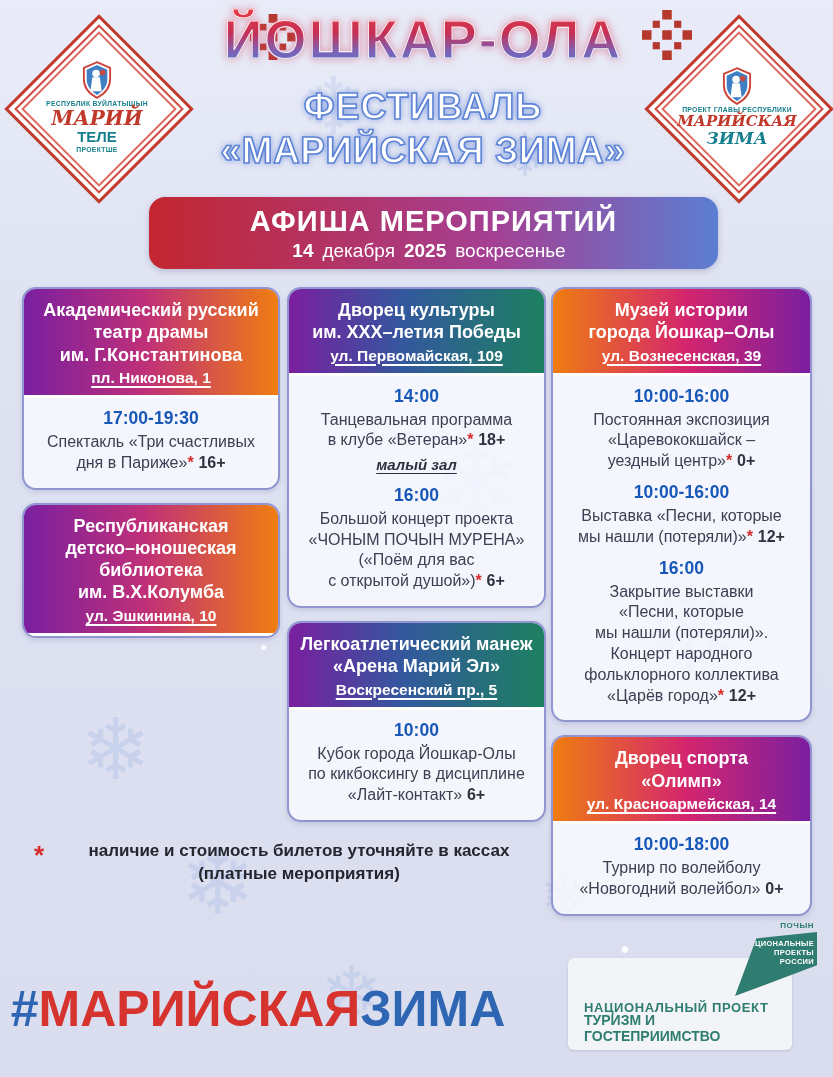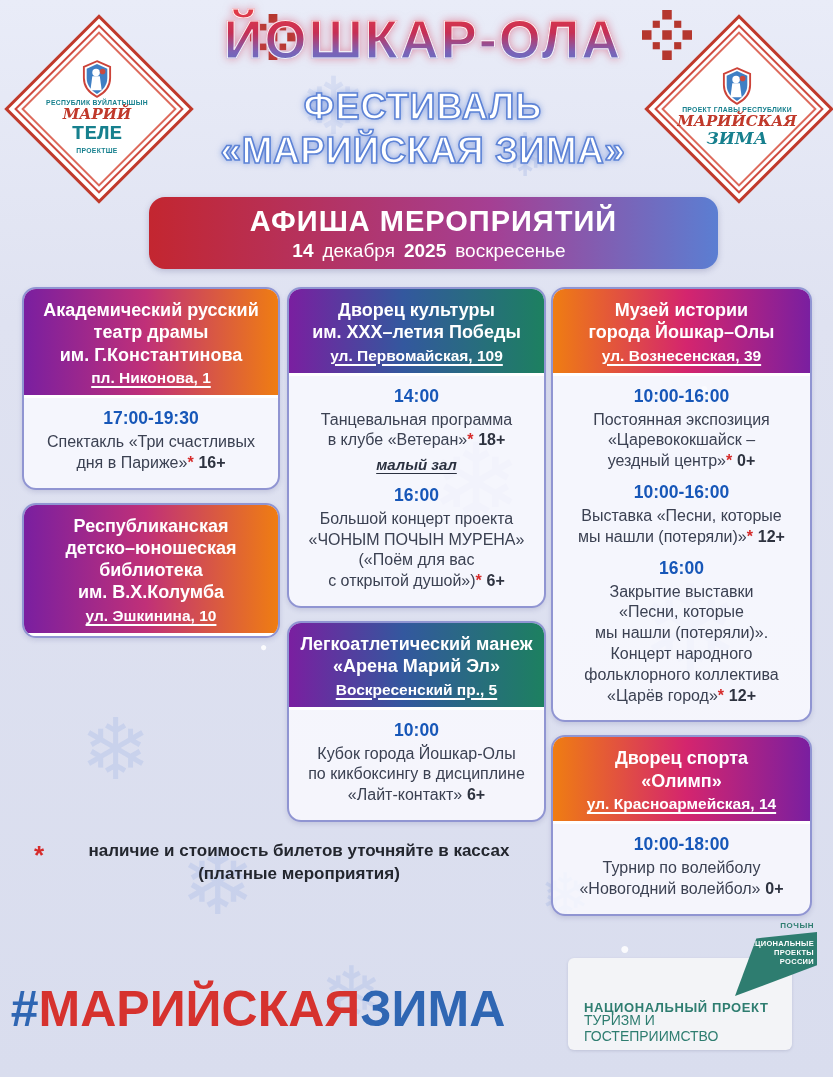--- a/index.html
+++ b/index.html
@@ -11,22 +11,22 @@
   
   .sf{position:absolute; color:rgba(186,198,234,.55); pointer-events:none; user-select:none;}
   .sf.w{color:rgba(255,255,255,.85);}
   
   .diamond-box{position:absolute; width:170px; height:170px;}
   .diamond-bg{position:absolute; left:27px; top:27px; width:116px; height:116px; transform:rotate(45deg);
     background:#fff; border:2px solid #cf4a3f;
     box-shadow:0 0 0 4px #fff, 0 0 0 7px #c0392b, inset 0 0 0 3px #fff, inset 0 0 0 5px #dd6a5c;}
   .diamond-content{position:absolute; inset:0; display:flex; flex-direction:column; align-items:center; justify-content:center; text-align:center; gap:1px; z-index:2;}
   .emb-top,.emb-bottom{font-size:6.8px; font-weight:bold; color:#17808e; letter-spacing:.3px;}
-  .emb-main{font-family:"DejaVu Serif",serif; font-style:italic; font-weight:bold; color:#c0392b; font-size:15px; line-height:1;}
-  .emb-sub{font-weight:bold; color:#17808e; font-size:21px; line-height:1.05;font-family:Liberation Mono, monospace;}
+  .emb-main{font-family:"DejaVu Serif",serif; font-style:italic; font-weight:bold; color:#c0392b; font-size:20px; line-height:1;}
+  .emb-sub{font-weight:bold; color:#17808e; font-size:15px; line-height:1.05;}
   .emb-sub.script{font-family:"DejaVu Serif",serif; font-style:italic; font-size:17px;}
   
   .ornament{position:absolute;}
   
   .city-title{
     position:absolute; top:8px; left:168px; width:510px; text-align:center;
     font-size:54px; font-weight:800; letter-spacing:2px;
     background:linear-gradient(180deg,#e23b47 5%,#c62f55 40%,#7d62b5 70%,#5276cc 100%);
     -webkit-background-clip:text; background-clip:text; color:transparent;
     -webkit-text-stroke:1.2px rgba(255,255,255,.9);
@@ -90,21 +90,21 @@
   
   .hashtag{position:absolute; left:8px; top:980px; width:500px; text-align:center;
            font-size:50px; font-weight:800; letter-spacing:0;}
   .hashtag .h-blue{color:#2f66b3;}
   .hashtag .h-red{color:#d6322e;}
   
   .np-card{position:absolute; left:568px; top:958px; width:224px; height:92px;
            background:#f3f4f7; border-radius:6px; box-shadow:0 1px 3px rgba(90,90,130,.2);}
   .np-small{position:absolute; left:16px; top:42px; font-size:13px; font-weight:bold;
             letter-spacing:.6px; color:#2e7d70;}
-  .np-big{position:absolute; left:16px; top:54px; font-size:14px; font-weight:400; color:#2e7d70;}
+  .np-big{position:absolute; left:16px; top:54px; font-size:14px; font-weight:700; color:#2e7d70;}
   .np-badge{position:absolute; left:735px; top:921px; width:82px; height:80px;}
   .np-badge-top{text-align:right; padding-right:3px; font-size:8px; font-weight:bold; color:#2e7d70; letter-spacing:.5px;}
   .np-badge-shape{margin-top:2px; height:64px; background:#2e7d70;
                   clip-path:polygon(26% 10%,100% 0%,100% 52%,0% 100%);}
   .np-badge-text{padding:7px 3px 0 0; text-align:right; font-size:7.5px; font-weight:bold;
                  color:#fff; line-height:1.2; white-space:pre-line; letter-spacing:.3px;}
 </style>
 </head>
 <body>
 

